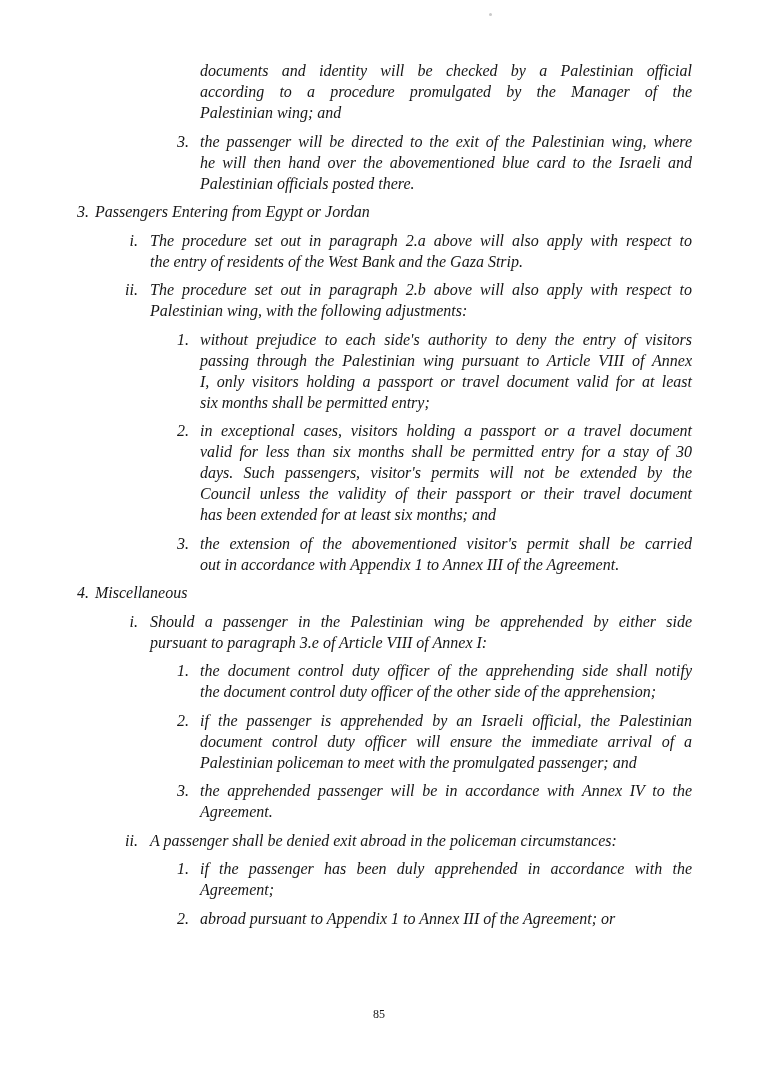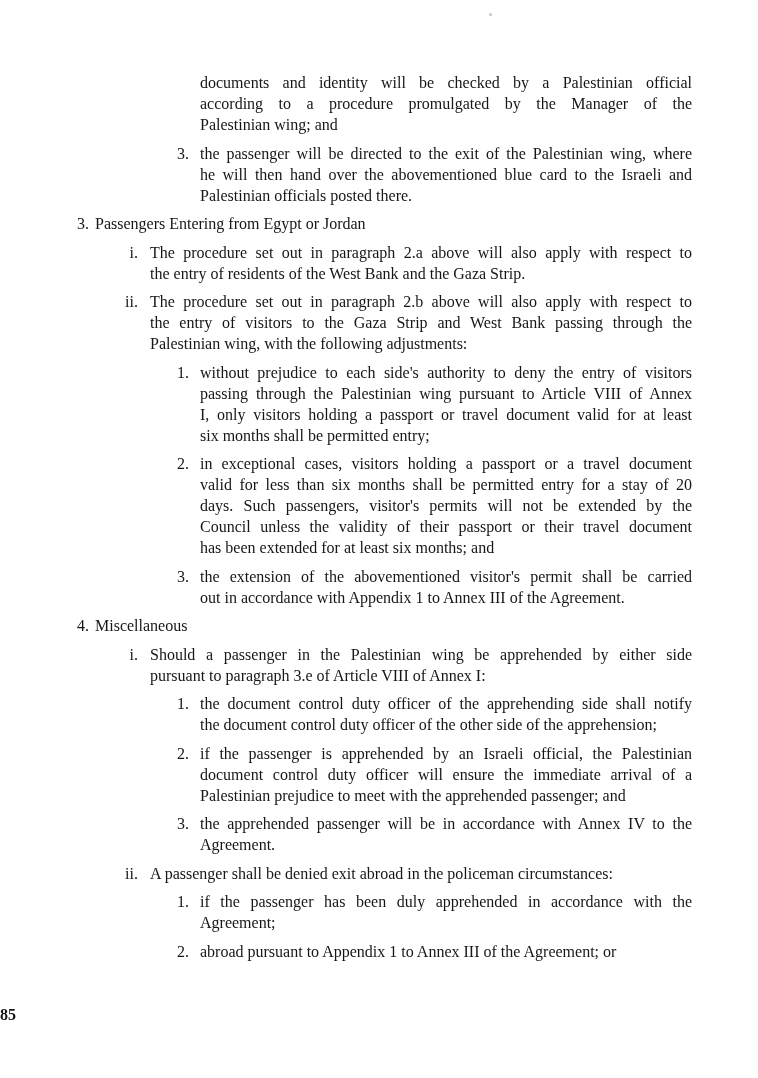--- a/index.html
+++ b/index.html
@@ -12,23 +12,24 @@
     background: #ffffff;
     overflow: hidden;
     color: #161616;
     font-family: "Liberation Serif", "DejaVu Serif", serif;
     font-size: 16px;
     line-height: 21px;
     font-weight: 400;
   }
   .content {
     position: absolute;
-    top: 72px;
+    top: 60px;
     left: 0;
     right: 0;
+    font-style: italic;
   }
   .block { position: relative; margin-bottom: 7.5px; }
   .block.cont  { margin-left: 200px; width: 492px; }
   .block.num   { margin-left: 200px; width: 492px; }
   .block.roman { margin-left: 150px; width: 542px; }
   .block.top   { margin-left: 95px;  width: 597px; }
   .marker { position: absolute; top: 0; }
   .num   > .marker { left: -23px; }
   .top   > .marker { left: -18px; }
   .roman > .marker { left: -38px; width: 26px; text-align: right; }
@@ -37,23 +38,22 @@
     text-align-last: justify;
     white-space: nowrap;
   }
   .block .line:last-child { text-align-last: left; }
   .top .line { text-align: right; text-align-last: left; }
   .pagenum {
     position: absolute;
     top: 1004px;
     left: 0;
     width: 758px;
-    text-align: left;
-    font-size: 16px;
-    font-weight: bold;
+    text-align: center;
+    font-size: 12px;
   }
   .speck {
     position: absolute;
     left: 489px;
     top: 13px;
     width: 3px;
     height: 3px;
     border-radius: 50%;
     background: #c9c9c9;
   }
@@ -81,34 +81,33 @@
         <div class="line">Passengers Entering from Egypt or Jordan</div>
       </div>
       <div class="block roman">
         <span class="marker">i.</span>
         <div class="line">The procedure set out in paragraph 2.a above will also apply with respect to</div>
         <div class="line">the entry of residents of the West Bank and the Gaza Strip.</div>
       </div>
       <div class="block roman">
         <span class="marker">ii.</span>
         <div class="line">The procedure set out in paragraph 2.b above will also apply with respect to</div>
-        <div class="line">the entry of visitors to the Gaza Strip and West Bank passing through the</div>
         <div class="line">Palestinian wing, with the following adjustments:</div>
       </div>
       <div class="block num">
         <span class="marker">1.</span>
         <div class="line">without prejudice to each side's authority to deny the entry of visitors</div>
         <div class="line">passing through the Palestinian wing pursuant to Article VIII of Annex</div>
         <div class="line">I, only visitors holding a passport or travel document valid for at least</div>
         <div class="line">six months shall be permitted entry;</div>
       </div>
       <div class="block num">
         <span class="marker">2.</span>
         <div class="line">in exceptional cases, visitors holding a passport or a travel document</div>
-        <div class="line">valid for less than six months shall be permitted entry for a stay of 20</div>
+        <div class="line">valid for less than six months shall be permitted entry for a stay of 30</div>
         <div class="line">days. Such passengers, visitor's permits will not be extended by the</div>
         <div class="line">Council unless the validity of their passport or their travel document</div>
         <div class="line">has been extended for at least six months; and</div>
       </div>
       <div class="block num">
         <span class="marker">3.</span>
         <div class="line">the extension of the abovementioned visitor's permit shall be carried</div>
         <div class="line">out in accordance with Appendix 1 to Annex III of the Agreement.</div>
       </div>
       <div class="block top">
@@ -122,21 +121,21 @@
       </div>
       <div class="block num">
         <span class="marker">1.</span>
         <div class="line">the document control duty officer of the apprehending side shall notify</div>
         <div class="line">the document control duty officer of the other side of the apprehension;</div>
       </div>
       <div class="block num">
         <span class="marker">2.</span>
         <div class="line">if the passenger is apprehended by an Israeli official, the Palestinian</div>
         <div class="line">document control duty officer will ensure the immediate arrival of a</div>
-        <div class="line">Palestinian prejudice to meet with the apprehended passenger; and</div>
+        <div class="line">Palestinian policeman to meet with the promulgated passenger; and</div>
       </div>
       <div class="block num">
         <span class="marker">3.</span>
         <div class="line">the apprehended passenger will be in accordance with Annex IV to the</div>
         <div class="line">Agreement.</div>
       </div>
       <div class="block roman">
         <span class="marker">ii.</span>
         <div class="line">A passenger shall be denied exit abroad in the policeman circumstances:</div>
       </div>

